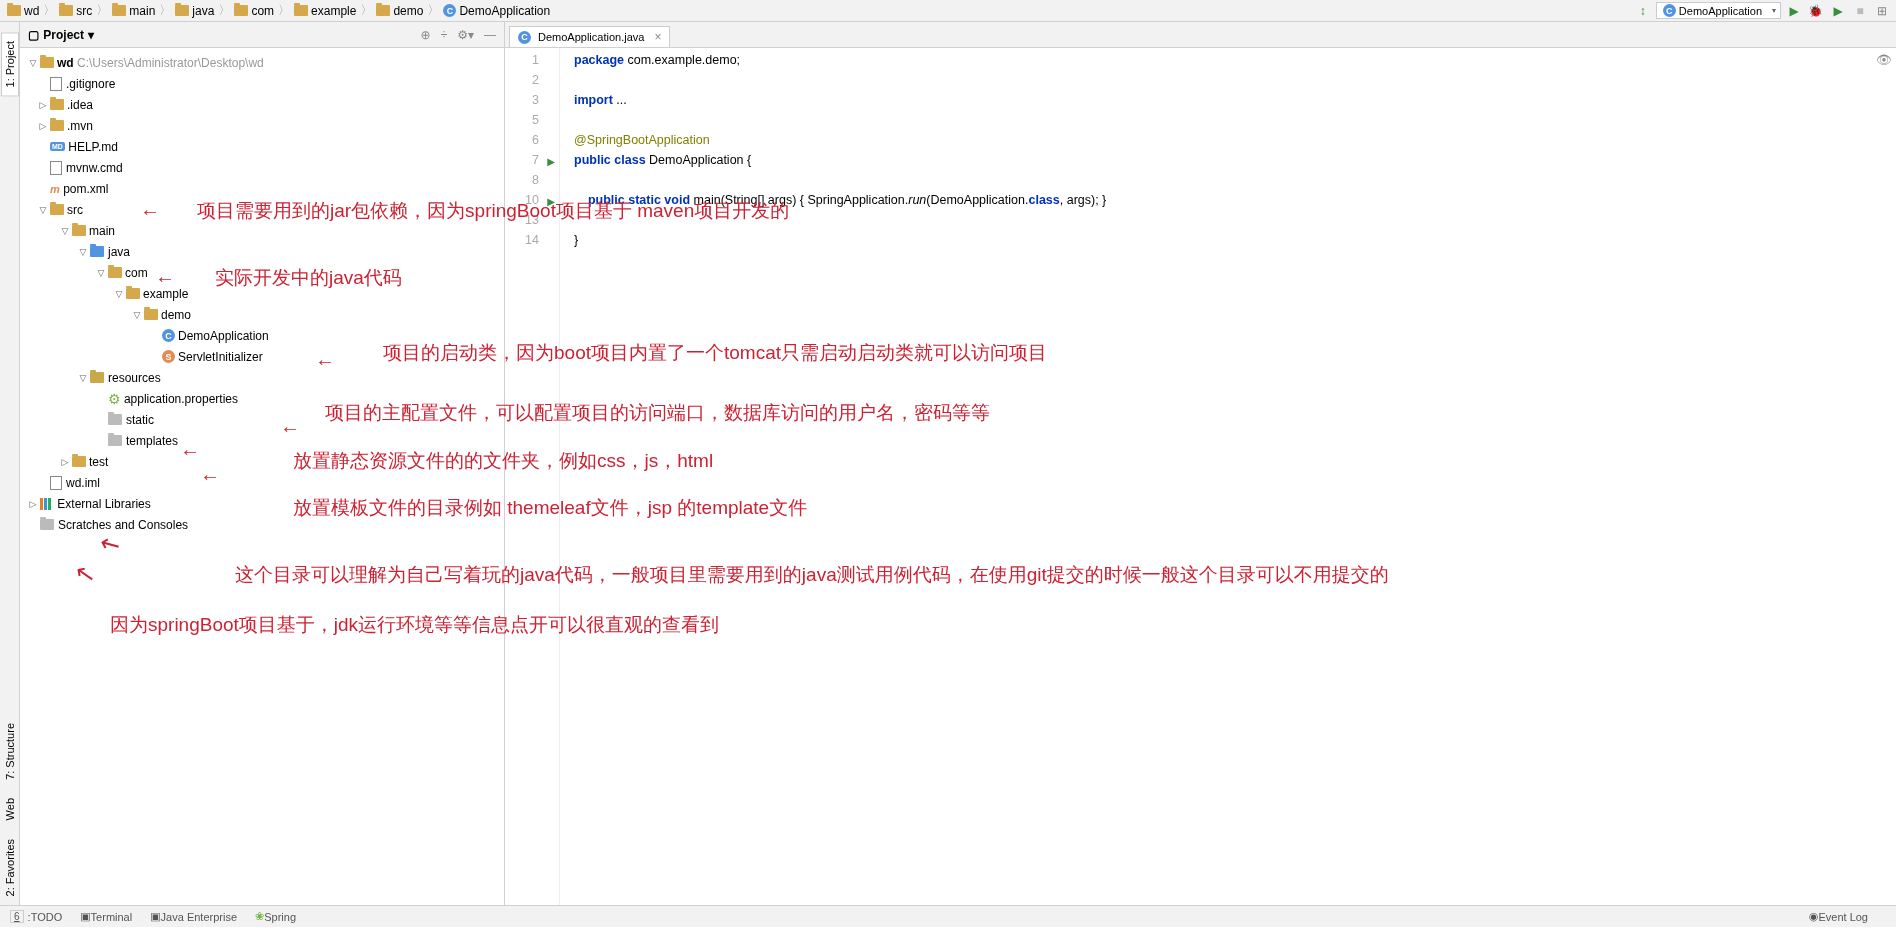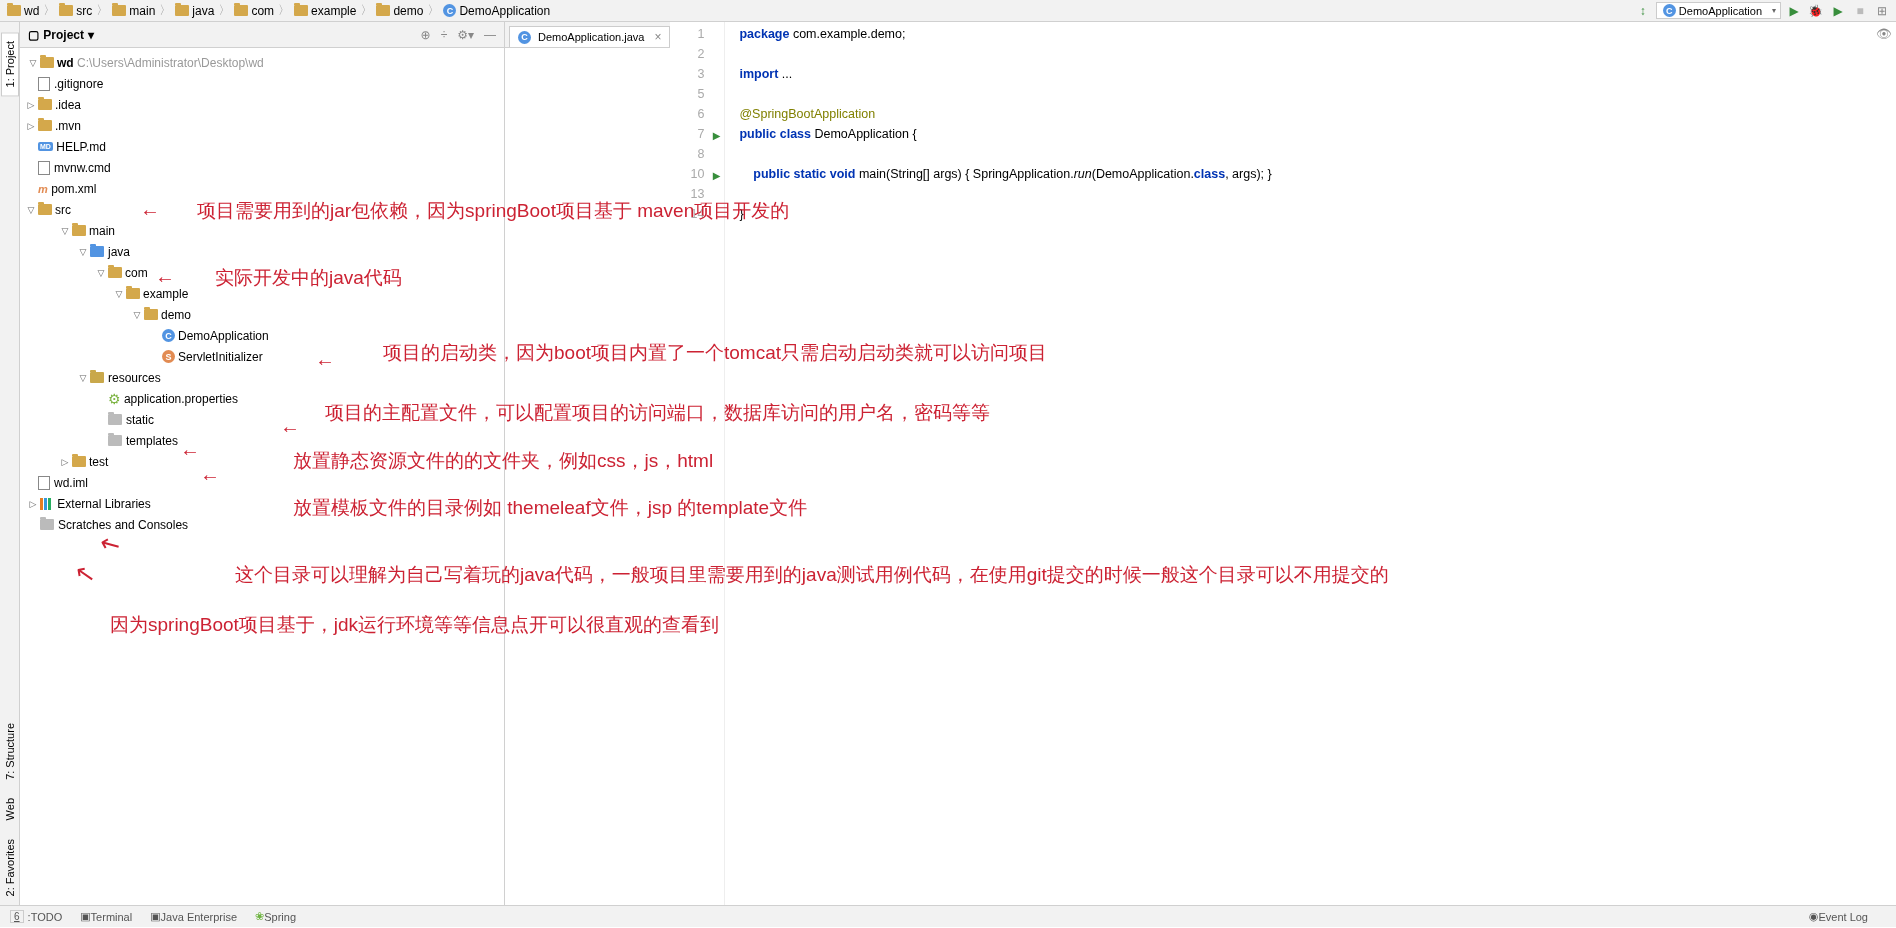--- a/index.html
+++ b/index.html
@@ -24,39 +24,39 @@
 .sidebar-tab { writing-mode: vertical-rl; transform: rotate(180deg); padding: 8px 2px; font-size: 11px; cursor: pointer; border: 1px solid transparent; }
 .sidebar-tab.active { background: #fff; border-color: #ccc; }
 .project-panel { width: 485px; background: #fff; display: flex; flex-direction: column; border-right: 1px solid #d0d0d0; position: relative; }
 .panel-header { height: 26px; background: #f2f2f2; display: flex; align-items: center; padding: 0 8px; border-bottom: 1px solid #d0d0d0; }
 .panel-title { display: flex; align-items: center; gap: 4px; font-weight: bold; }
 .panel-actions { margin-left: auto; display: flex; gap: 10px; color: #888; }
 .tree { flex: 1; overflow: auto; padding: 4px 0; position: relative; }
 .tree-row { display: flex; align-items: center; height: 21px; padding-left: 6px; cursor: pointer; white-space: nowrap; }
 .chevron { width: 14px; font-size: 9px; color: #666; text-align: center; cursor: pointer; }
 .chevron.empty { visibility: hidden; }
-.indent-1 { padding-left: 4px; } .indent-2 { padding-left: 38px; } .indent-3 { padding-left: 56px; }
+.indent-1 { padding-left: 16px; } .indent-2 { padding-left: 38px; } .indent-3 { padding-left: 56px; }
 .indent-4 { padding-left: 74px; } .indent-5 { padding-left: 92px; } .indent-6 { padding-left: 110px; }
 .indent-7 { padding-left: 128px; }
 .file-icon { width: 14px; height: 14px; display: inline-block; margin-right: 4px; }
 .java-folder { background: #5294e2; border-radius: 1px; width: 14px; height: 11px; position: relative; }
 .java-folder::before { content: ''; position: absolute; top: -2px; left: 0; width: 6px; height: 2px; background: #5294e2; border-radius: 1px 1px 0 0; }
 .res-folder { background: #c9a84b; border-radius: 1px; width: 14px; height: 11px; position: relative; }
 .res-folder::before { content: ''; position: absolute; top: -2px; left: 0; width: 6px; height: 2px; background: #c9a84b; border-radius: 1px 1px 0 0; }
 .grey-folder { background: #bbb; border-radius: 1px; width: 14px; height: 11px; position: relative; }
 .grey-folder::before { content: ''; position: absolute; top: -2px; left: 0; width: 6px; height: 2px; background: #bbb; border-radius: 1px 1px 0 0; }
 .generic-file { width: 12px; height: 14px; background: #fff; border: 1px solid #888; position: relative; }
 .xml-icon { color: #e28b52; font-style: italic; font-weight: bold; font-size: 11px; }
 .md-icon { background: #5294e2; color: #fff; font-size: 7px; font-weight: bold; padding: 1px 2px; border-radius: 2px; }
 .props-icon { color: #7cb342; font-size: 14px; }
 .lib-icon { width: 14px; height: 12px; display: inline-flex; }
 .lib-icon span { width: 3px; margin-right: 1px; }
 .grey-text { color: #999; }
 .annotation { position: absolute; color: #c23; font-size: 19px; white-space: nowrap; pointer-events: none; z-index: 10; }
-.editor-area { flex: 1; display: flex; flex-direction: row; }
+.editor-area { flex: 1; display: flex; flex-direction: column; }
 .editor-tabs { height: 26px; background: #f2f2f2; display: flex; align-items: flex-end; border-bottom: 1px solid #d0d0d0; padding-left: 4px; }
 .editor-tab { background: #fff; border: 1px solid #ccc; border-bottom: none; padding: 3px 8px; display: flex; align-items: center; gap: 4px; font-size: 11px; }
 .tab-close { color: #888; cursor: pointer; margin-left: 6px; font-size: 12px; }
 .editor { flex: 1; display: flex; font-family: 'JetBrains Mono', Consolas, monospace; font-size: 12.5px; background: #fff; position: relative; }
 .gutter { width: 55px; background: #fff; border-right: 1px solid #eee; text-align: right; padding-right: 20px; color: #aaa; line-height: 20px; padding-top: 2px; }
 .gutter-mark { position: relative; }
 .gutter-play { position: absolute; right: -16px; top: 2px; color: #388e3c; font-size: 10px; }
 .code { flex: 1; padding: 2px 12px 0 14px; line-height: 20px; white-space: pre; }
 .kw { color: #0033b3; font-weight: bold; }
 .ann { color: #808000; }

